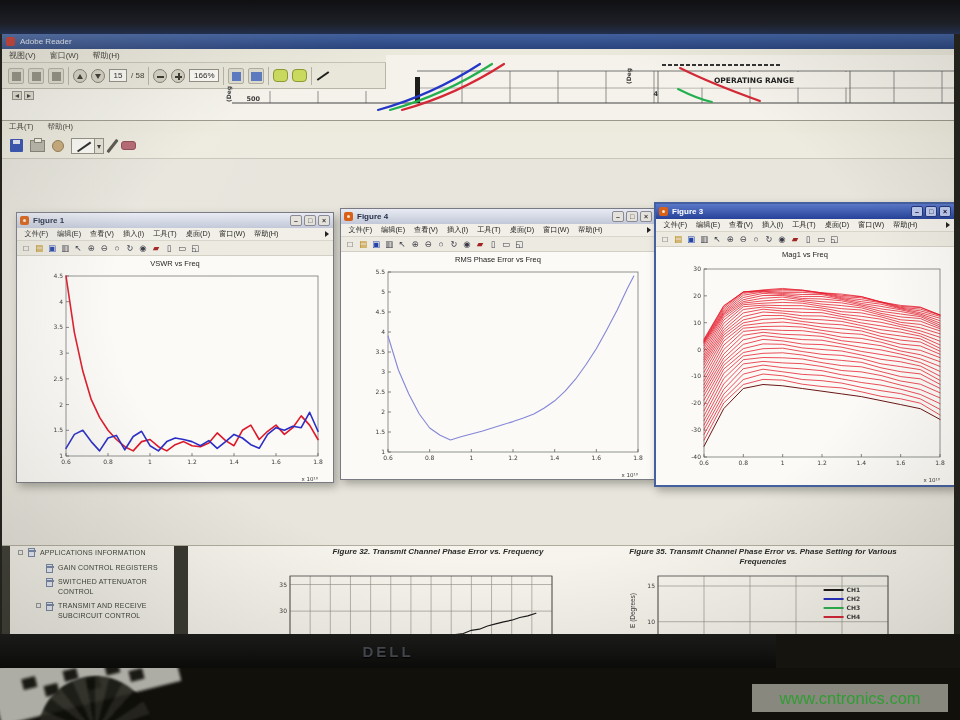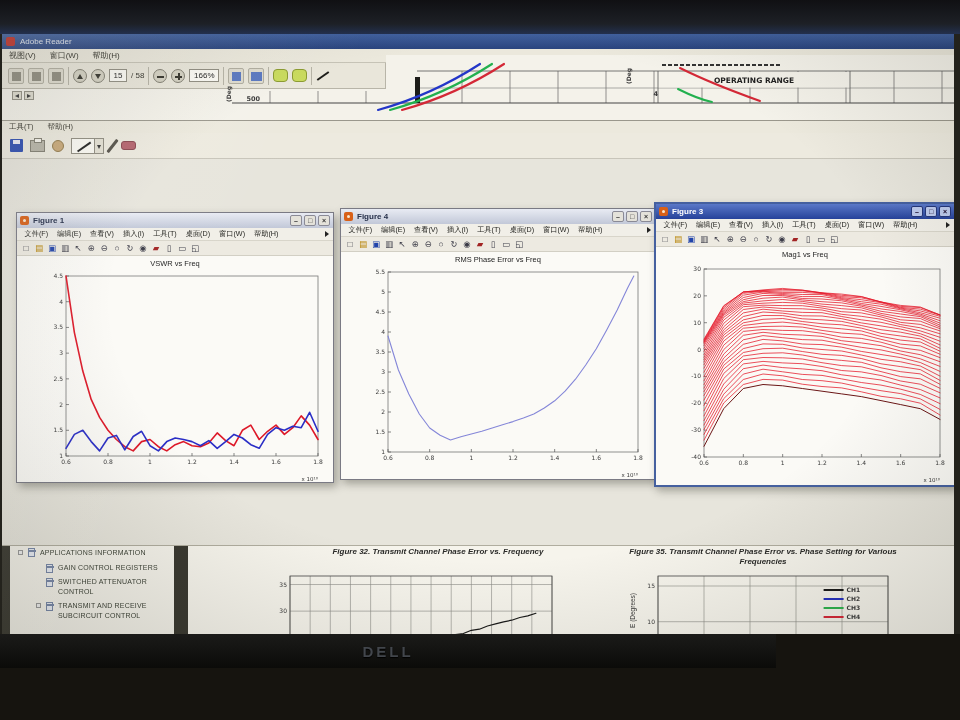--- a/index.html
+++ b/index.html
@@ -590,13 +590,25 @@
           </svg>
       </div>
     </div>
 
     <div class="shine"></div>
   </div>
 
   <div class="bezel">
     <span class="dell">DELL</span>
   </div>
+  <div class="below">
+    <div class="blob1">
+      <i style="left:30px;top:18px;"></i>
+        <i style="left:50px;top:30px;"></i>
+        <i style="left:72px;top:20px;"></i>
+      <i style="left:92px;top:34px;"></i>
+        <i style="left:114px;top:24px;"></i>
+        <i style="left:136px;top:36px;"></i>
+    </div>
+    <div class="gear"></div>
+    <div class="wm">www.cntronics.com</div>
+  </div>
 </div>
 
 </body></html>

